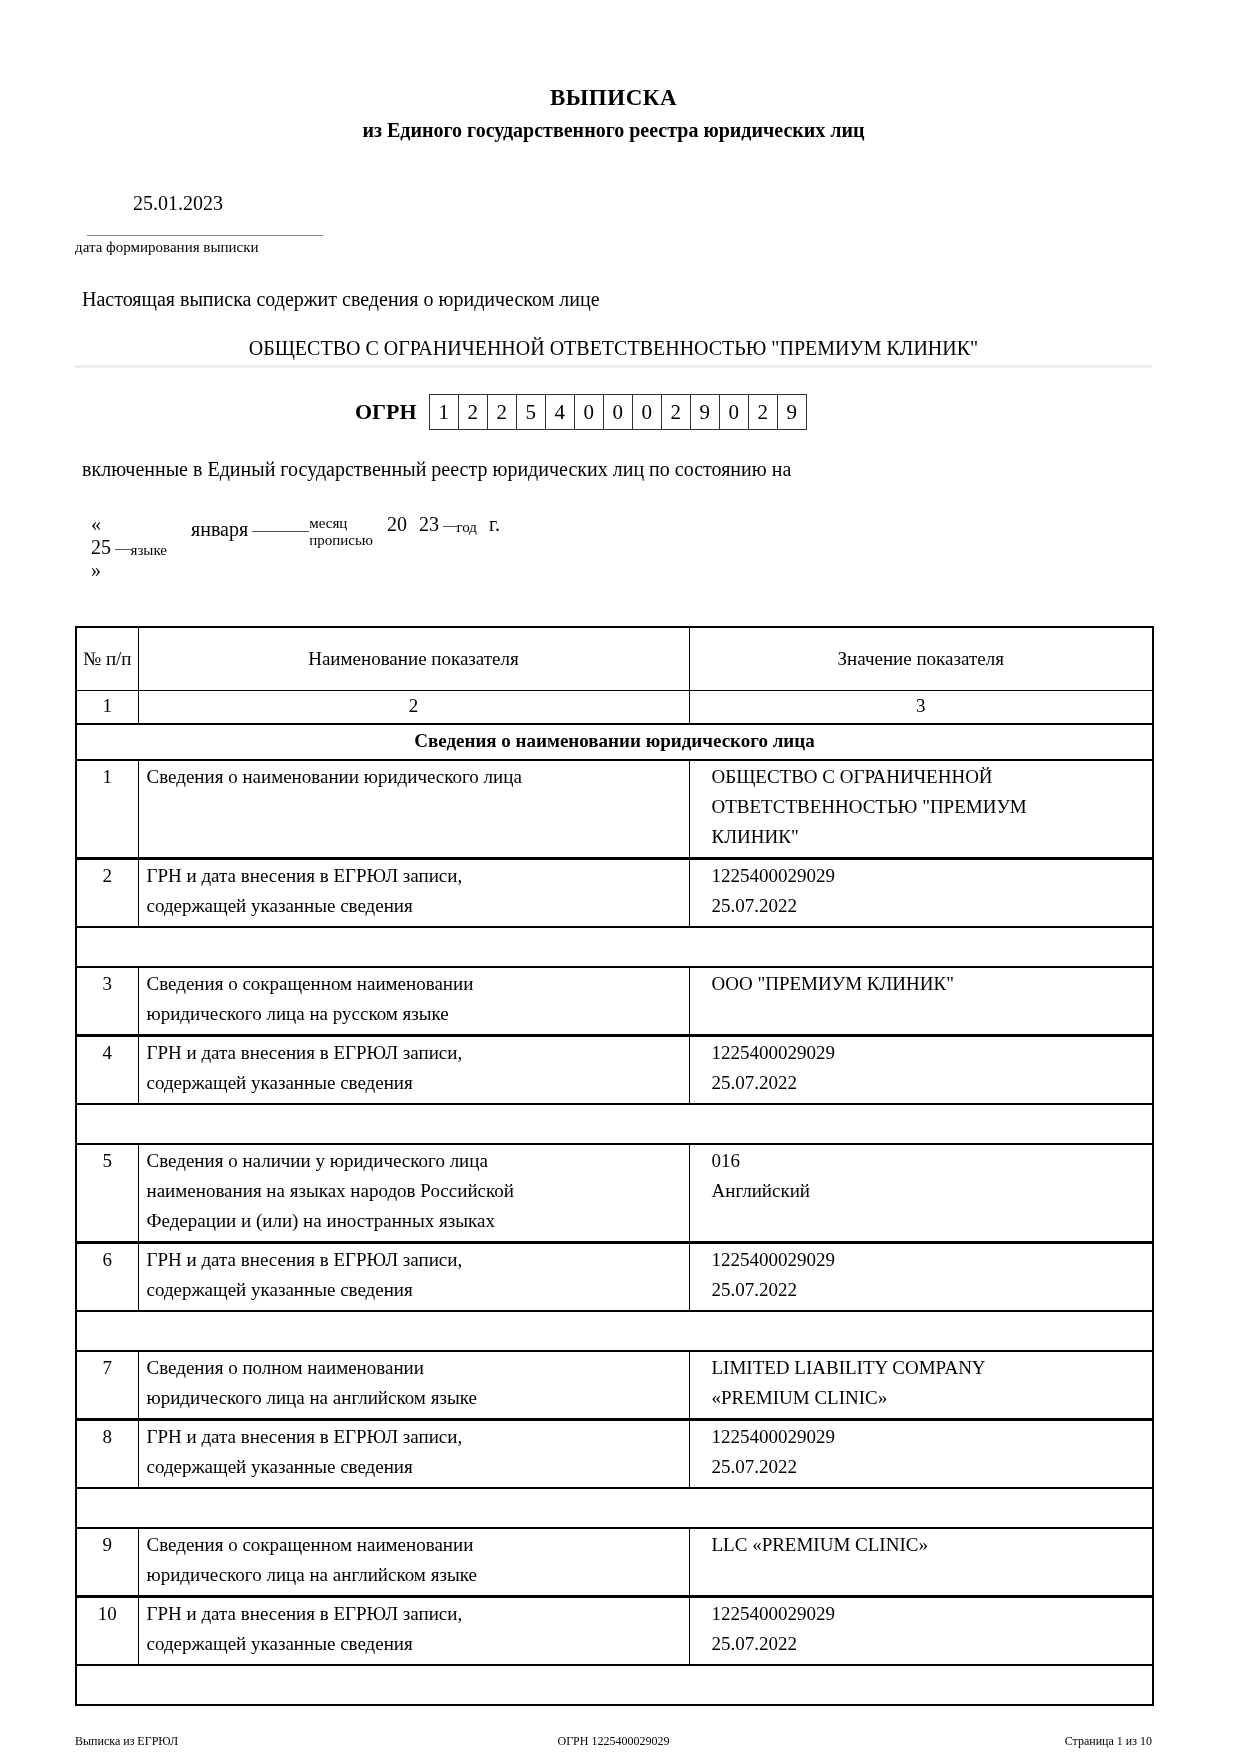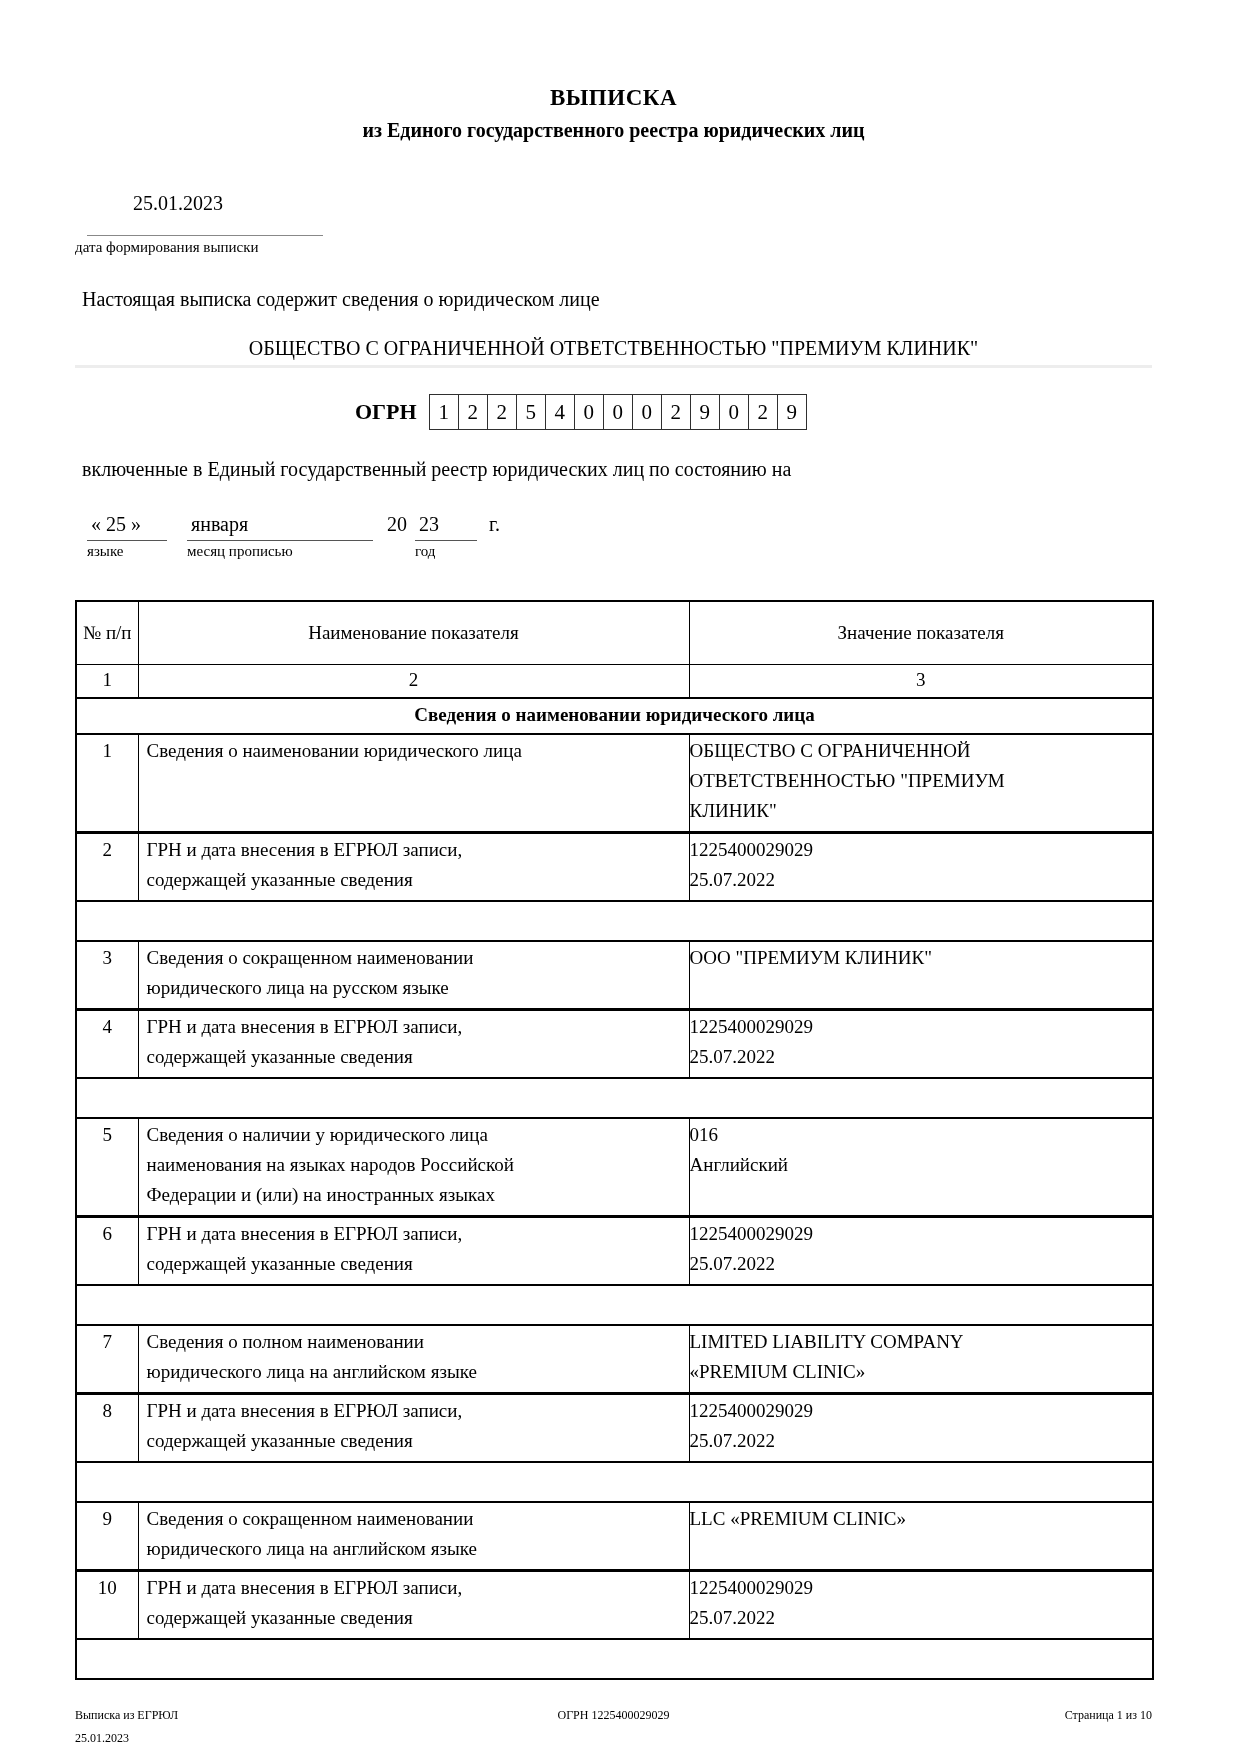--- a/index.html
+++ b/index.html
@@ -34,21 +34,21 @@
   .ogrn-box {
     width: 30px; height: 36px; border: 1px solid #2f2f2f; margin-left: -1px;
     display: flex; align-items: center; justify-content: center;
     font-size: 21px; background: #fff;
   }
   .ogrn-box:first-child { margin-left: 0; }
 
   .included { margin-top: 28px; margin-left: 7px; font-size: 20px; }
 
   .date-row { margin-top: 32px; display: flex; align-items: flex-start; margin-left: 12px; }
-  .date-field { display: flex; flex-direction: column; align-items: flex-start; }
+  .date-field { display: flex; flex-direction: row; align-items: center; }
   .date-field .val { font-size: 20px; padding: 0 4px 4px 4px; }
   .date-field .line { width: 100%; border-top: 1px solid #555; }
   .date-field .lbl { font-size: 15px; margin-top: 2px; }
   .df-day { width: 80px; }
   .df-month { width: 186px; margin-left: 20px; }
   .df-century { margin-left: 14px; font-size: 20px; }
   .df-year { width: 62px; margin-left: 8px; }
   .df-suffix { margin-left: 12px; font-size: 20px; }
 
   table.main-table {
@@ -68,21 +68,21 @@
   .col-num { width: 62px; }
   .col-name { width: 551px; }
   .col-value { width: 464px; }
 
   .head-row th { text-align: center; padding: 16px 4px; }
   .nums-row td { text-align: center; padding: 0 4px 2px 4px; border-bottom: 2px solid #000; }
   .section-row td { text-align: center; font-weight: bold; padding: 1px 4px 3px 4px; border-bottom: 2px solid #000; }
 
   .cell-num { text-align: center; padding: 1px 4px; }
   .cell-name { padding: 1px 4px 5px 8px; white-space: pre-line; }
-  .cell-value { padding: 1px 4px 5px 0; white-space: pre-line; }
+  .cell-value { padding: 1px 4px 5px 22px; white-space: pre-line; }
 
   tr.info-row td { border-bottom: 3px solid #000; }
   tr.spacer-row td { height: 40px; border-top: 2px solid #000; border-bottom: 2px solid #000; }
 
   .footer {
     margin-top: 24px;
     display: flex;
     width: 1077px;
     font-size: 12px;
     line-height: 23px;

